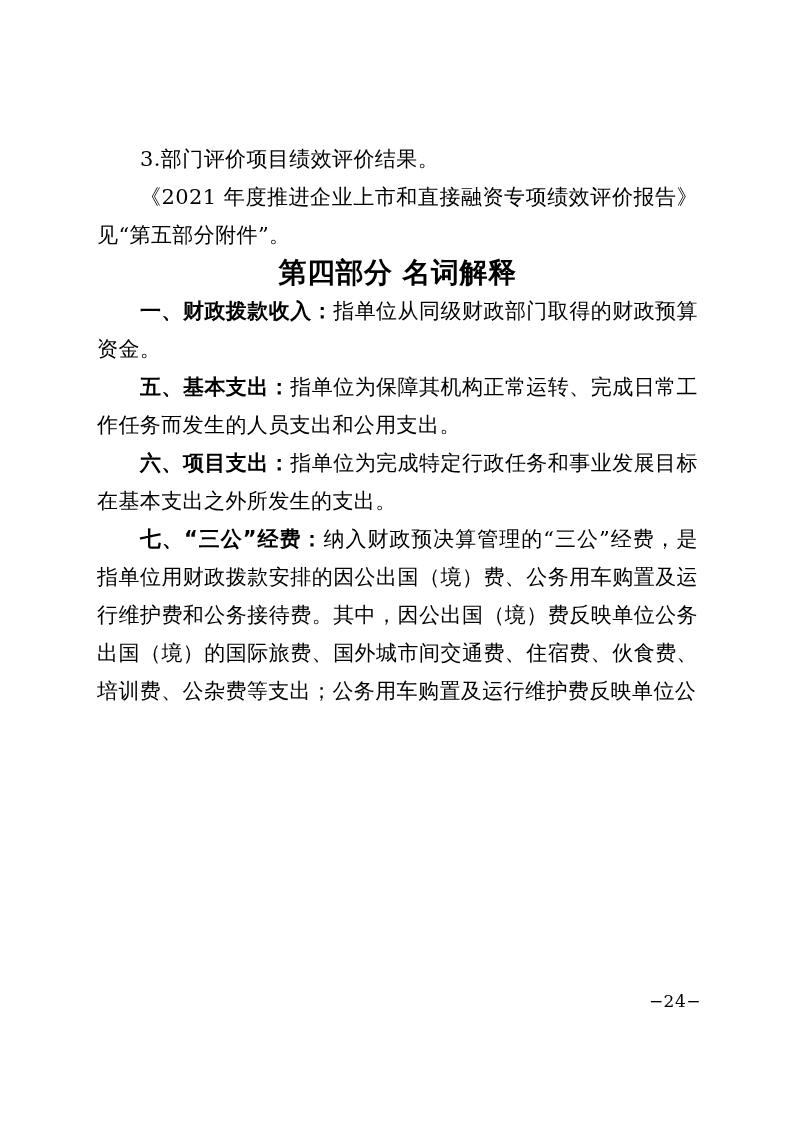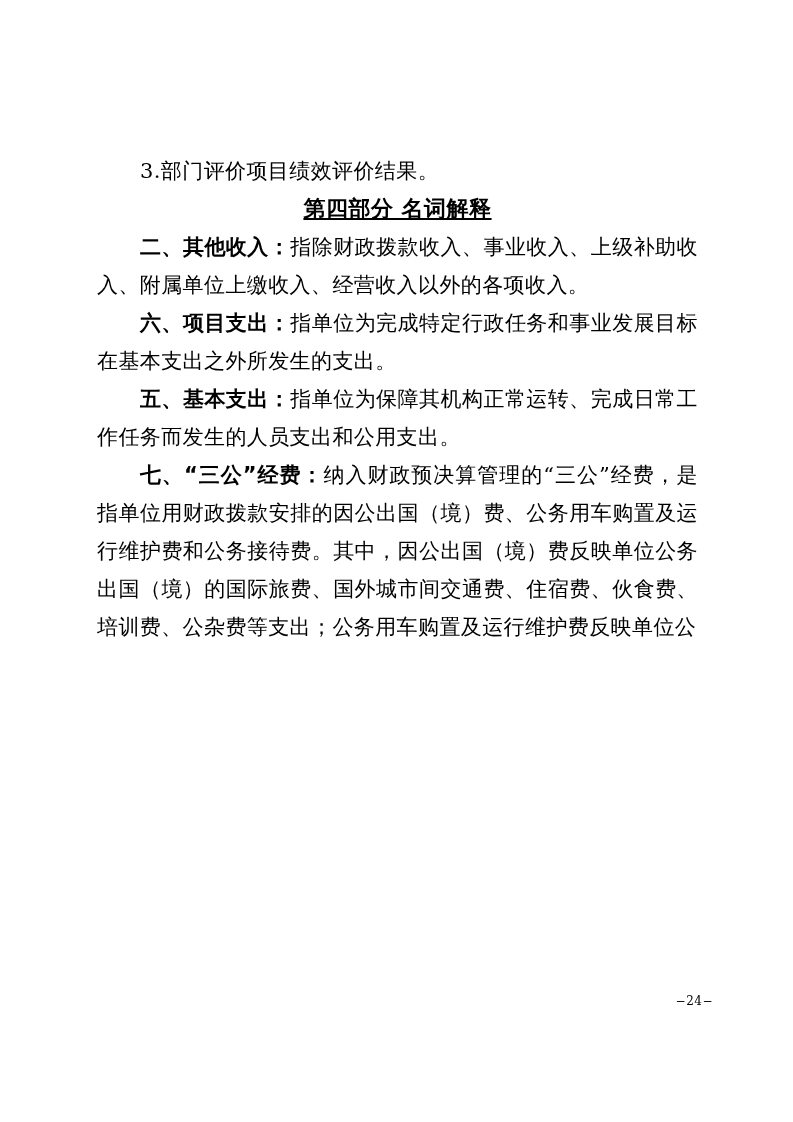--- a/index.html
+++ b/index.html
@@ -12,66 +12,66 @@
     width: 793px;
     height: 1122px;
     background: #ffffff;
     color: #000000;
     font-family: "DejaVu Serif", serif;
     overflow: hidden;
   }
   .content {
     position: absolute;
     left: 97px;
-    top: 152px;
+    top: 140px;
     width: 601px;
   }
   .body-para {
     margin: 0;
     font-size: 21px;
     line-height: 38px;
     letter-spacing: 0.4px;
     text-align: justify;
     text-justify: inter-character;
   }
   .indent {
     text-indent: 43px;
   }
   .term {
     font-family: "DejaVu Sans", sans-serif;
     font-weight: bold;
   }
   .section-heading {
     margin: 0;
-    font-size: 22px;
+    font-size: 28px;
     line-height: 38px;
     text-align: center;
     font-family: "DejaVu Sans", sans-serif;
     font-weight: bold;
     letter-spacing: 0.5px;
-    text-decoration: underline;
   }
   .page-number {
     position: absolute;
     top: 988px;
-    right: 80px;
-    font-size: 12px;
+    right: 92px;
+    font-size: 17px;
     line-height: 26px;
     letter-spacing: 0.5px;
     font-family: "DejaVu Serif", serif;
   }
 </style>
 </head>
 <body>
 
 <div class="page">
   <div class="content">
     <p class="body-para indent">3.部门评价项目绩效评价结果。</p>
+    <p class="body-para indent">《2021 年度推进企业上市和直接融资专项绩效评价报告》见“第五部分附件”。</p>
     <h2 class="section-heading">第四部分 名词解释</h2>
     <div id="terms">
-        <p class="body-para indent"><span class="term">二、其他收入：</span><span>指除财政拨款收入、事业收入、上级补助收入、附属单位上缴收入、经营收入以外的各项收入。</span></p>
+        <p class="body-para indent"><span class="term">一、财政拨款收入：</span><span>指单位从同级财政部门取得的财政预算资金。</span></p>
+        <p class="body-para indent"><span class="term">五、基本支出：</span><span>指单位为保障其机构正常运转、完成日常工作任务而发生的人员支出和公用支出。</span></p>
         <p class="body-para indent"><span class="term">六、项目支出：</span><span>指单位为完成特定行政任务和事业发展目标在基本支出之外所发生的支出。</span></p>
-        <p class="body-para indent"><span class="term">五、基本支出：</span><span>指单位为保障其机构正常运转、完成日常工作任务而发生的人员支出和公用支出。</span></p>
         <p class="body-para indent"><span class="term">七、“三公”经费：</span><span>纳入财政预决算管理的“三公”经费，是指单位用财政拨款安排的因公出国（境）费、公务用车购置及运行维护费和公务接待费。其中，因公出国（境）费反映单位公务出国（境）的国际旅费、国外城市间交通费、住宿费、伙食费、培训费、公杂费等支出；公务用车购置及运行维护费反映单位公</span></p>
       </div>
   </div>
   <div class="page-number">−24−</div>
 </div>
 
 </body></html>

